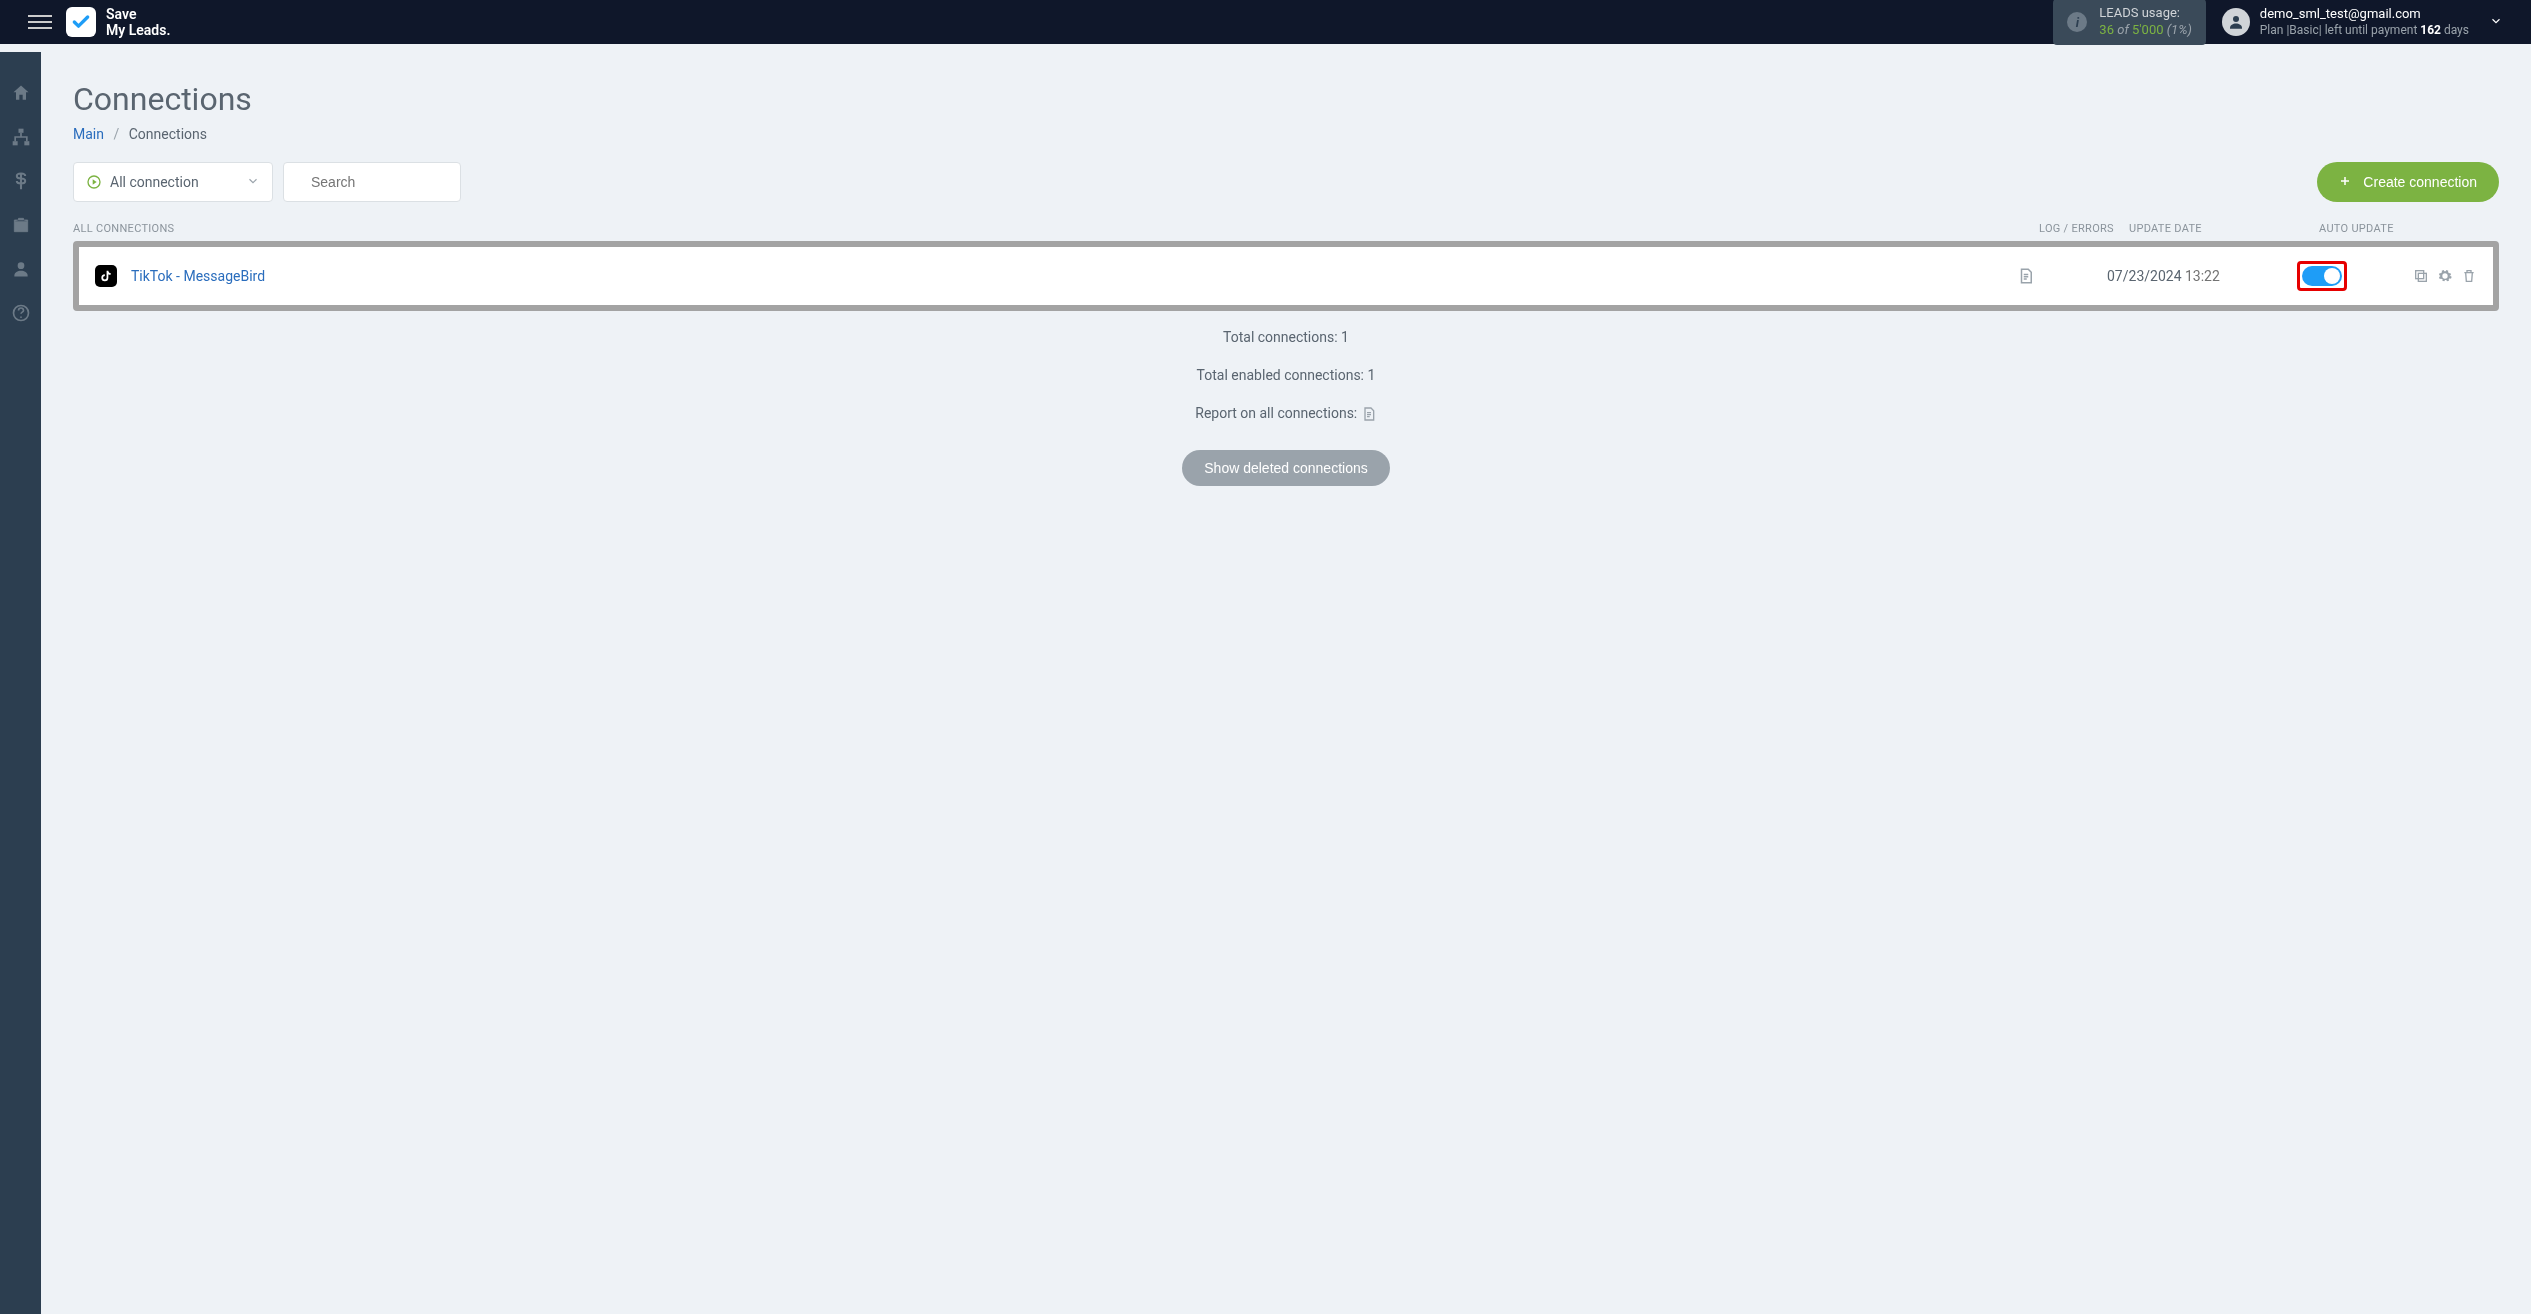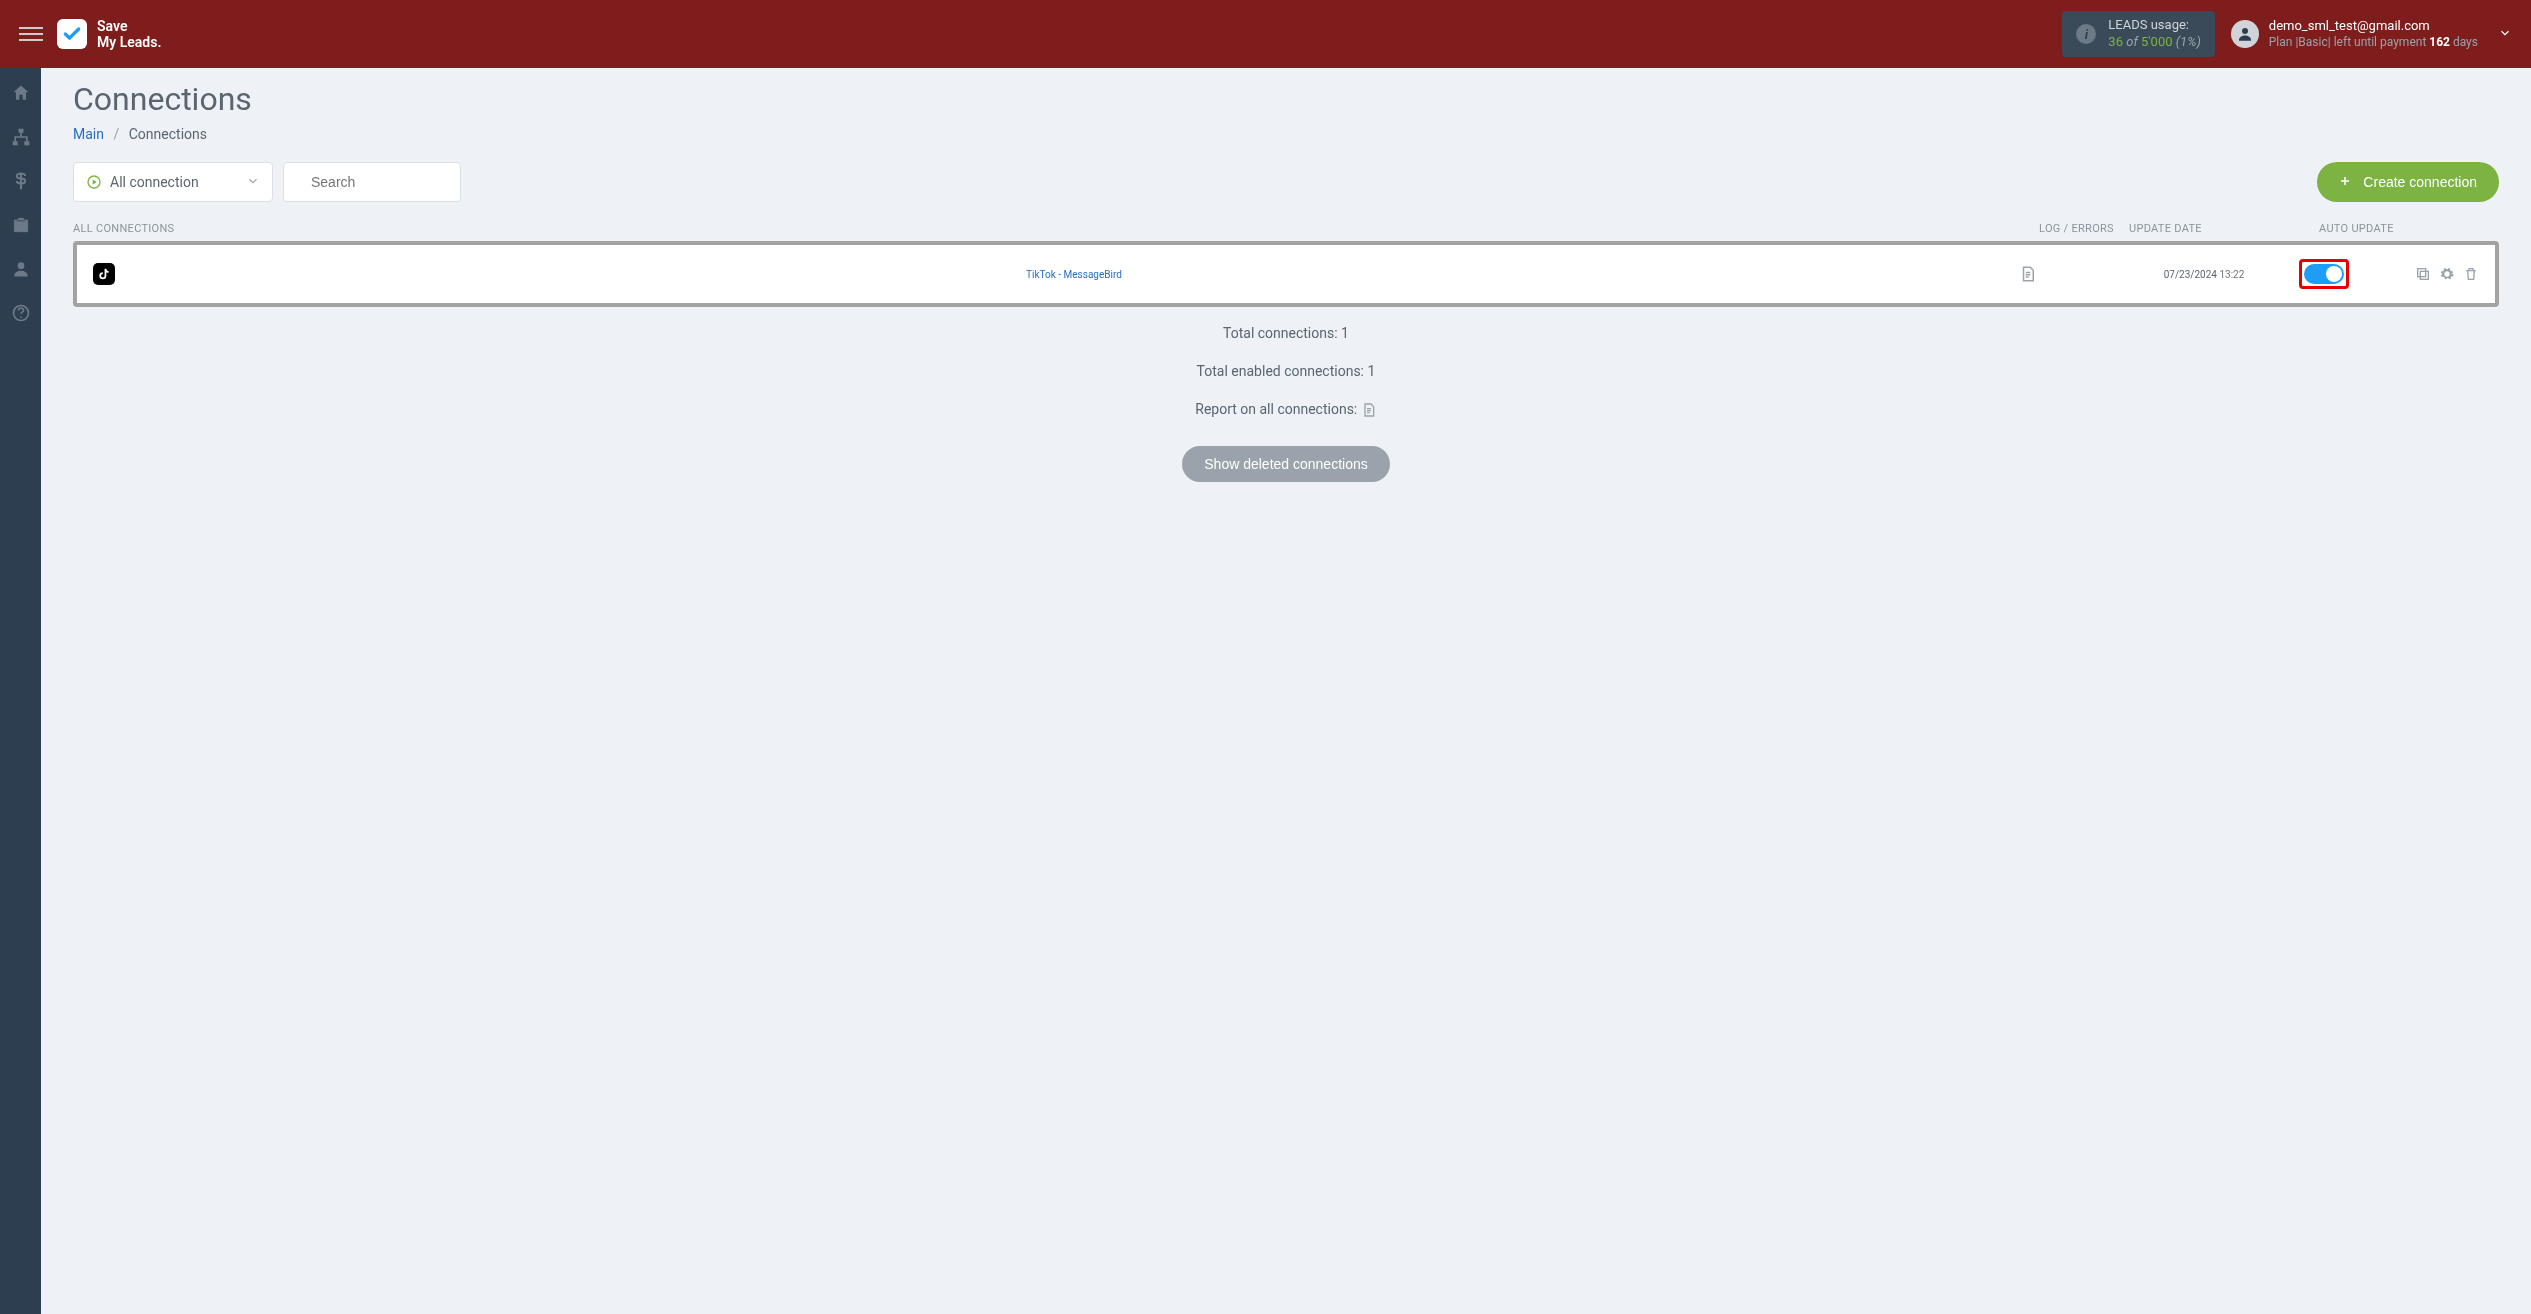--- a/index.html
+++ b/index.html
@@ -1,18 +1,18 @@
 <!DOCTYPE html>
 <html><head>
   <meta charset="utf-8">
   <style>
     * { margin: 0; padding: 0; box-sizing: border-box; }
     body { font-family: -apple-system, BlinkMacSystemFont, 'Segoe UI', Roboto, Arial, sans-serif; background: #eef2f6; color: #5a6570; }
     
-    .topbar { background: #7f1d1d; height: 68px; display: flex; align-items: center; padding: 0 19px; color: #fff; position: fixed; top: 0; left: 0; right: 0; z-index: 100; }
+    .topbar { background: #0f172a; height: 44px; display: flex; align-items: center; padding: 0 28px; color: #fff; position: fixed; top: 0; left: 0; right: 0; z-index: 100; }
     .hamburger { width: 24px; height: 24px; cursor: pointer; display: flex; flex-direction: column; justify-content: center; gap: 4px; margin-right: 14px; }
     .hamburger span { display: block; height: 2px; background: #ccc; }
     .logo-box { width: 30px; height: 30px; background: #fff; border-radius: 6px; display: flex; align-items: center; justify-content: center; margin-right: 10px; }
     .logo-box svg { width: 20px; height: 20px; }
     .brand { color: #fff; font-size: 14px; line-height: 1.15; font-weight: 600; }
     .topbar-spacer { flex: 1; }
     .leads-usage { background: #3a4a59; border-radius: 4px; padding: 6px 14px; display: flex; align-items: center; gap: 12px; margin-right: 16px; }
     .leads-usage .info-icon { width: 20px; height: 20px; border-radius: 50%; background: #6c7a87; display: flex; align-items: center; justify-content: center; font-weight: bold; font-style: italic; font-size: 13px; color: #2c3e50; }
     .leads-usage .leads-text { font-size: 13px; line-height: 1.3; color: #d0d4d8; }
     .leads-usage .used { color: #7cb342; }
@@ -49,21 +49,21 @@
     .search-box input { border: none; outline: none; font-size: 14px; color: #5a6570; width: 100%; background: transparent; margin-left: 15px; }
     .filters-spacer { flex: 1; }
     .create-btn { height: 40px; background: #7cb342; color: #fff; border: none; border-radius: 20px; padding: 0 22px; font-size: 14px; cursor: pointer; display: flex; align-items: center; gap: 12px; }
 
     .table-header { display: flex; align-items: center; font-size: 11px; color: #8b949c; text-transform: uppercase; letter-spacing: 0.3px; padding: 6px 0; }
     .th-name { flex: 1; }
     .th-log { width: 90px; }
     .th-date { width: 190px; }
     .th-auto { width: 180px; }
 
-    .conn-row { background: #fff; border-radius: 4px; border: 4px solid #a3a3a3; display: flex; align-items: center; padding: 14px 16px; font-size: 10px; text-align: center; }
+    .conn-row { background: #fff; border-radius: 4px; border: 6px solid #a3a3a3; display: flex; align-items: center; padding: 14px 16px; font-size: 14px; }
     .conn-row .conn-icon { width: 22px; height: 22px; background: #000; border-radius: 5px; margin-right: 14px; display:flex; align-items:center; justify-content:center; color:#fff; font-size:14px; font-weight:bold; }
     .conn-row .conn-name { color: #2a6dbd; flex: 1; cursor: pointer; }
     .conn-row .log-cell { width: 90px; display:flex; }
     .conn-row .date-cell { width: 190px; color: #5a6570; }
     .conn-row .date-cell .time { color: #737373; }
     .conn-row .auto-cell { width: 100px; display:flex; align-items:center; }
     .conn-row .actions-cell { width: 80px; display: flex; gap: 8px; justify-content: flex-end; }
     .doc-icon { color: #9aa3ab; cursor: pointer; display:flex; }
     .action-icon { color: #9aa3ab; cursor: pointer; display:flex; }
 

